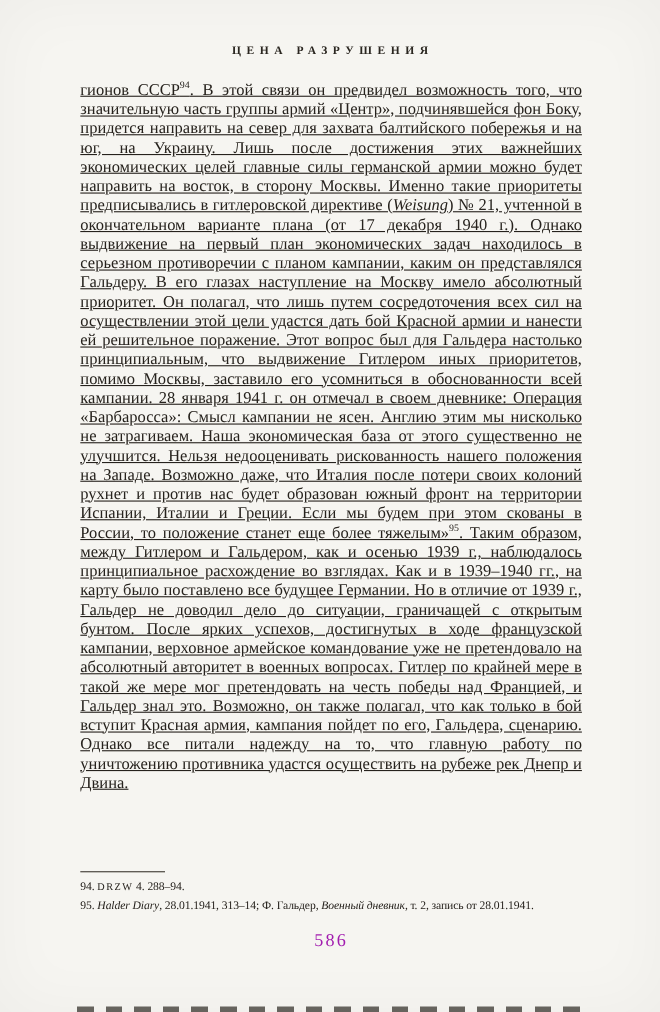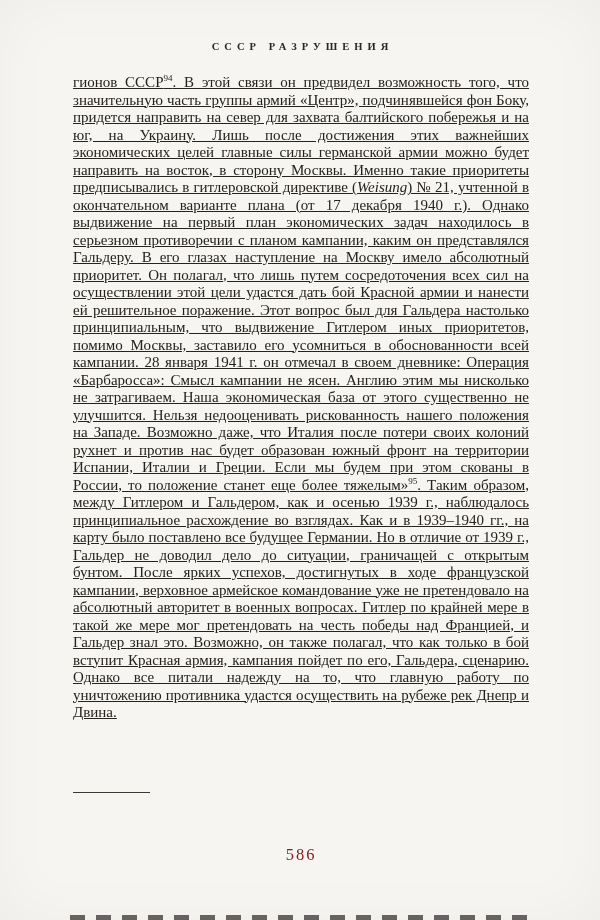--- a/index.html
+++ b/index.html
@@ -72,45 +72,49 @@
   }
   .page-number {
     position: absolute;
     top: 845px;
     left: 0;
     right: 0;
     text-align: center;
     font-size: 16.5px;
     letter-spacing: 2px;
     text-indent: 2px;
-    color: #7f1d1d;
+    color: #a21caf;
   }
   .scan-edge {
     position: absolute;
     bottom: 0;
     left: 70px;
     width: 460px;
     height: 5px;
     background: repeating-linear-gradient(
       90deg,
       #4d4a44 0px, #4d4a44 15px,
       rgba(0,0,0,0) 15px, rgba(0,0,0,0) 26px
     );
     opacity: 0.85;
   }
 </style>
 </head>
 <body>
 
 <div class="page">
 
-  <div class="running-head">СССР РАЗРУШЕНИЯ</div>
+  <div class="running-head">ЦЕНА РАЗРУШЕНИЯ</div>
 
   <div class="body-text"><span>гионов СССР</span><sup>94</sup><span>. В этой связи он предвидел возможность того, что значительную часть группы армий «Центр», подчинявшейся фон Боку, придется направить на север для захвата балтийского побережья и на юг, на Украину. Лишь после достижения этих важнейших экономических целей главные силы германской армии можно будет направить на восток, в сторону Москвы. Именно такие приоритеты предписывались в гитлеровской директиве (</span><span class="run-i">Weisung</span><span>) № 21, учтенной в окончательном варианте плана (от 17 декабря 1940 г.). Однако выдвижение на первый план экономических задач находилось в серьезном противоречии с планом кампании, каким он представлялся Гальдеру. В его глазах наступление на Москву имело абсолютный приоритет. Он полагал, что лишь путем сосредоточения всех сил на осуществлении этой цели удастся дать бой Красной армии и нанести ей решительное поражение. Этот вопрос был для Гальдера настолько принципиальным, что выдвижение Гитлером иных приоритетов, помимо Москвы, заставило его усомниться в обоснованности всей кампании. 28 января 1941 г. он отмечал в своем дневнике: Операция «Барбаросса»: Смысл кампании не ясен. Англию этим мы нисколько не затрагиваем. Наша экономическая база от этого существенно не улучшится. Нельзя недооценивать рискованность нашего положения на Западе. Возможно даже, что Италия после потери своих колоний рухнет и против нас будет образован южный фронт на территории Испании, Италии и Греции. Если мы будем при этом скованы в России, то положение станет еще более тяжелым»</span><sup>95</sup><span>. Таким образом, между Гитлером и Гальдером, как и осенью 1939 г., наблюдалось принципиальное расхождение во взглядах. Как и в 1939–1940 гг., на карту было поставлено все будущее Германии. Но в отличие от 1939 г., Гальдер не доводил дело до ситуации, граничащей с открытым бунтом. После ярких успехов, достигнутых в ходе французской кампании, верховное армейское командование уже не претендовало на абсолютный авторитет в военных вопросах. Гитлер по крайней мере в такой же мере мог претендовать на честь победы над Францией, и Гальдер знал это. Возможно, он также полагал, что как только в бой вступит Красная армия, кампания пойдет по его, Гальдера, сценарию. Однако все питали надежду на то, что главную работу по уничтожению противника удастся осуществить на рубеже рек Днепр и Двина.</span></div>
 
   <div class="footnote-rule"></div>
 
+  <div class="footnotes">
+    <div class="footnote"><span>94. </span><span class="run-sc">DRZW</span><span> 4. 288–94.</span></div>
+    <div class="footnote"><span>95. </span><span class="run-i">Halder Diary</span><span>, 28.01.1941, 313–14; Ф. Гальдер, </span><span class="run-i">Военный дневник</span><span>, т. 2, запись от 28.01.1941.</span></div>
+  </div>
 
   <div class="page-number">586</div>
 
   <div class="scan-edge"></div>
 
 </div>
 
 </body></html>

